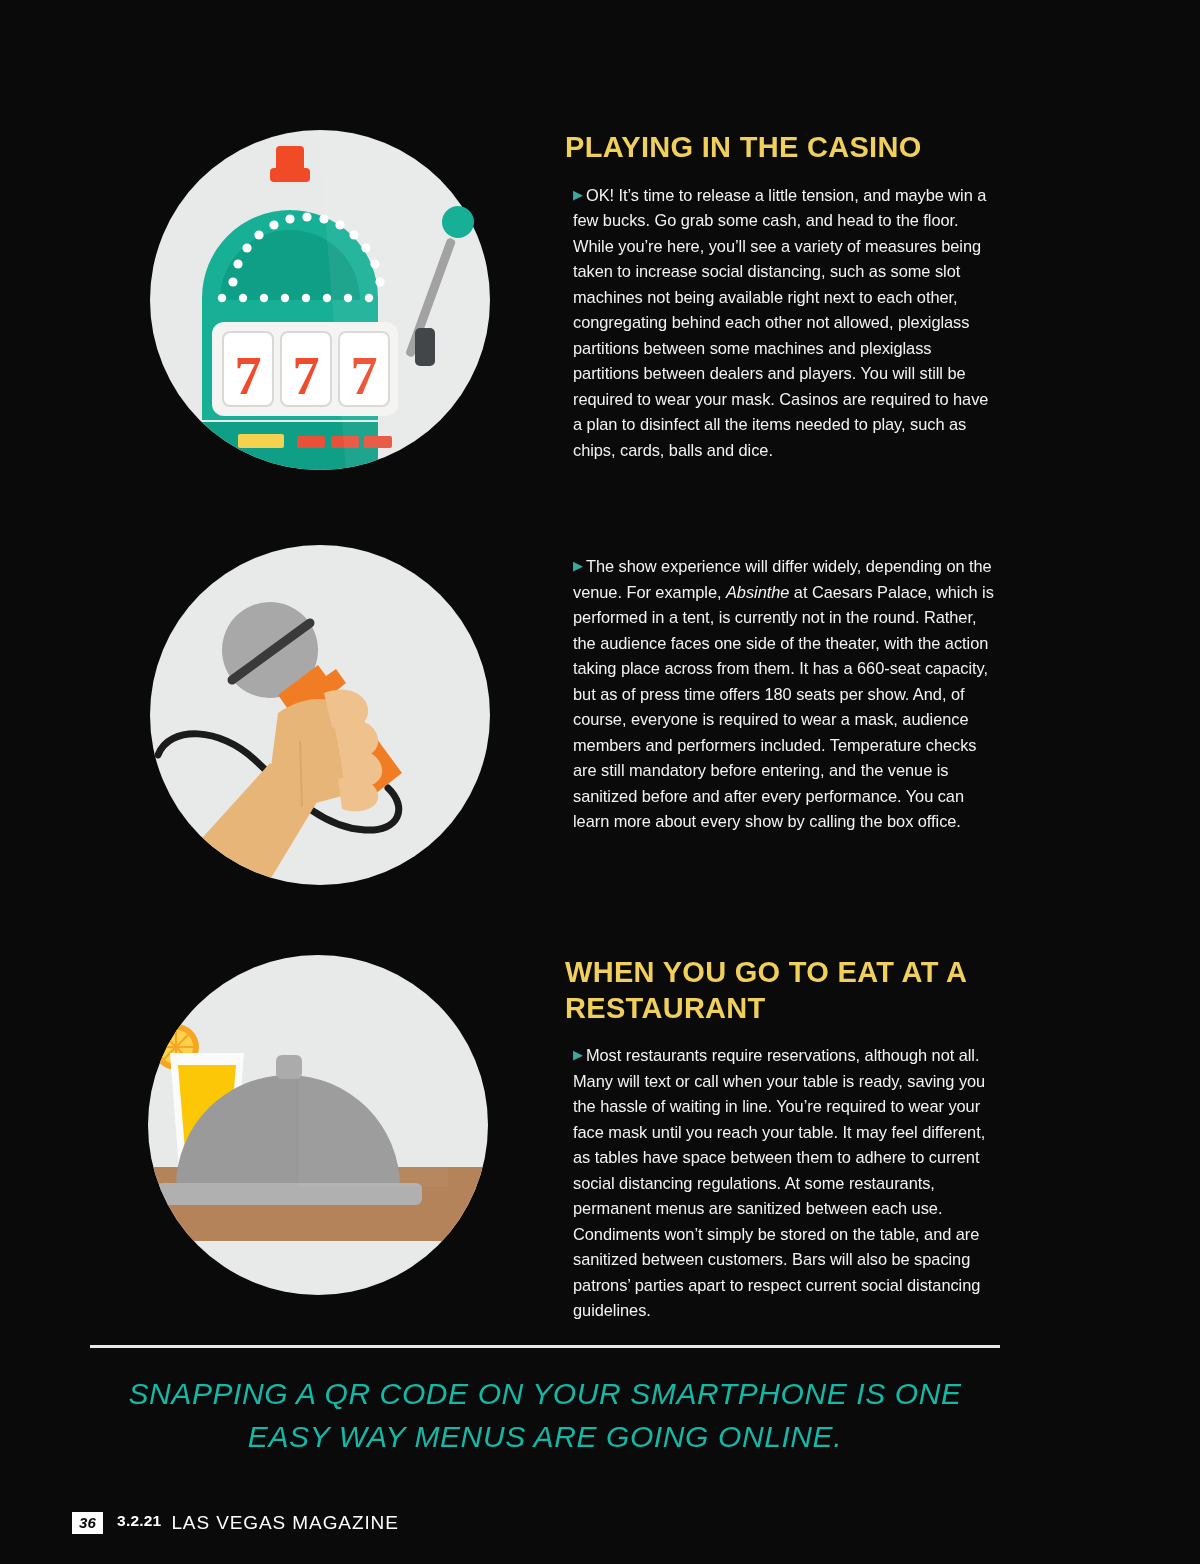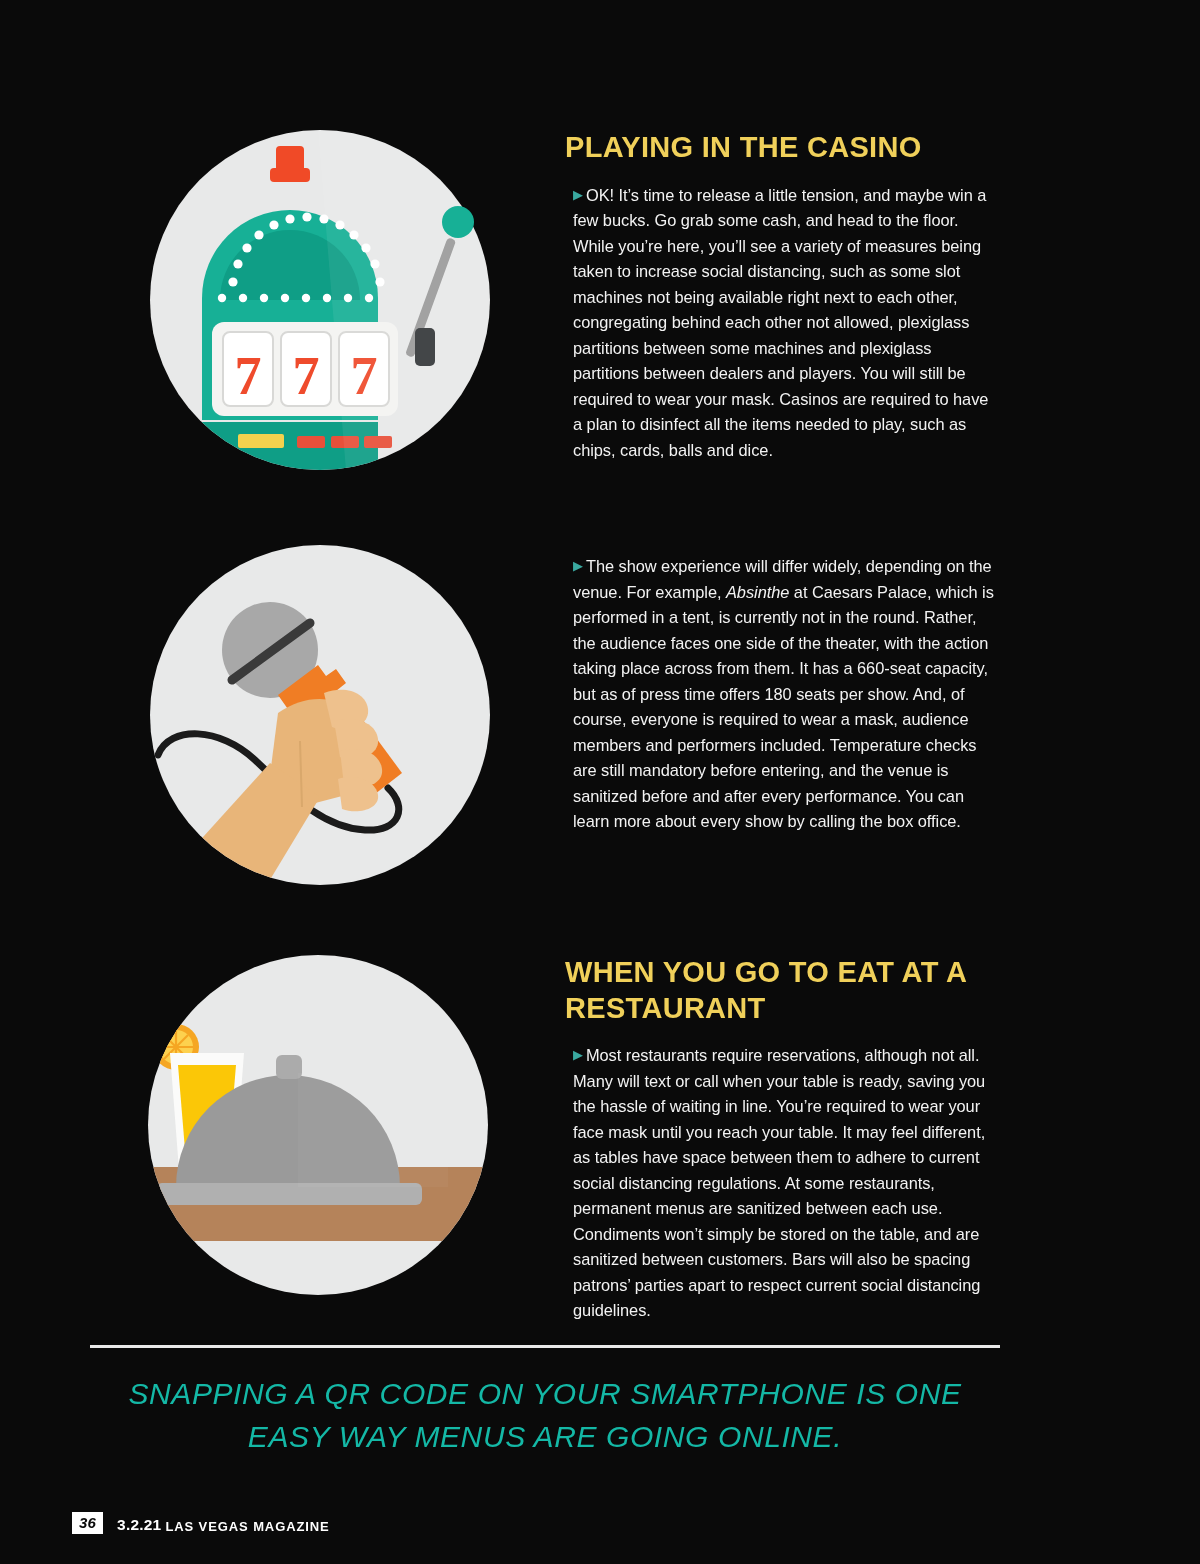--- a/index.html
+++ b/index.html
@@ -104,44 +104,44 @@
     color: #14b8a6;
     text-transform: uppercase;
   }
 
   
   .footer {
     position: absolute;
     left: 72px;
     top: 1512px;
     display: flex;
-    align-items: flex-end;
+    align-items: flex-start;
     gap: 0;
   }
   .pagenum {
     background: #ffffff;
     color: #0a0a0a;
     font-style: italic;
     font-weight: 700;
     font-size: 15px;
     padding: 3px 7px 3px 7px;
     line-height: 16px;
     letter-spacing: 0.2px;
   }
   .issue {
     margin-left: 14px;
     font-weight: 700;
     font-size: 15.5px;
     letter-spacing: 0.2px;
     color: #ffffff;
   }
   .magname {
-    margin-left: 4px;
-    font-weight: 700;
-    font-size: 13px;
+    margin-left: 10px;
+    font-weight: 400;
+    font-size: 19px;
     letter-spacing: 0.9px;
     color: #ffffff;
   }
 </style>
 </head>
 <body>
 
 <div class="page">
 
   <div class="section" style="top:130px;">

